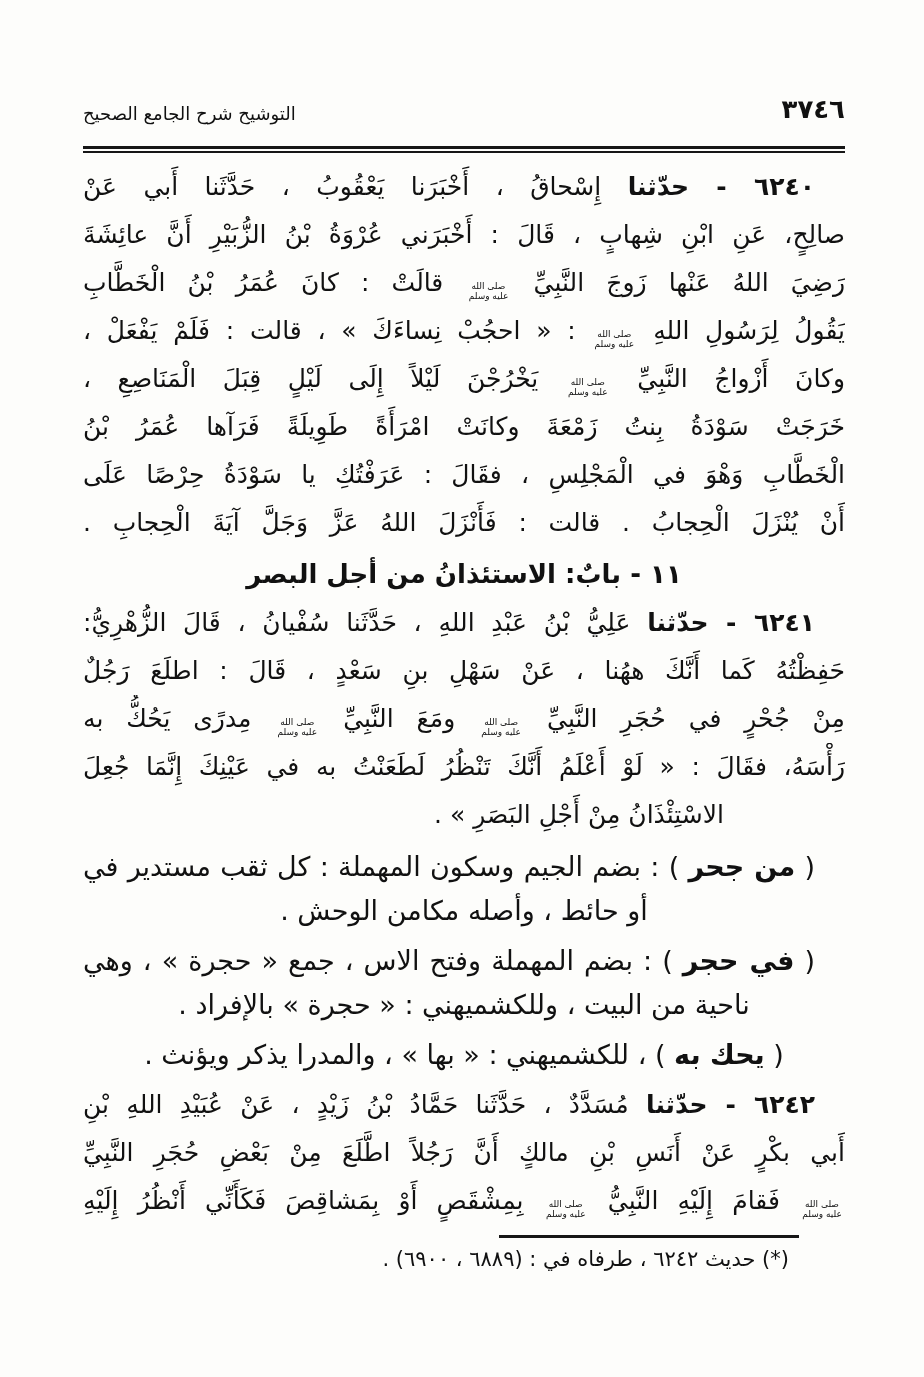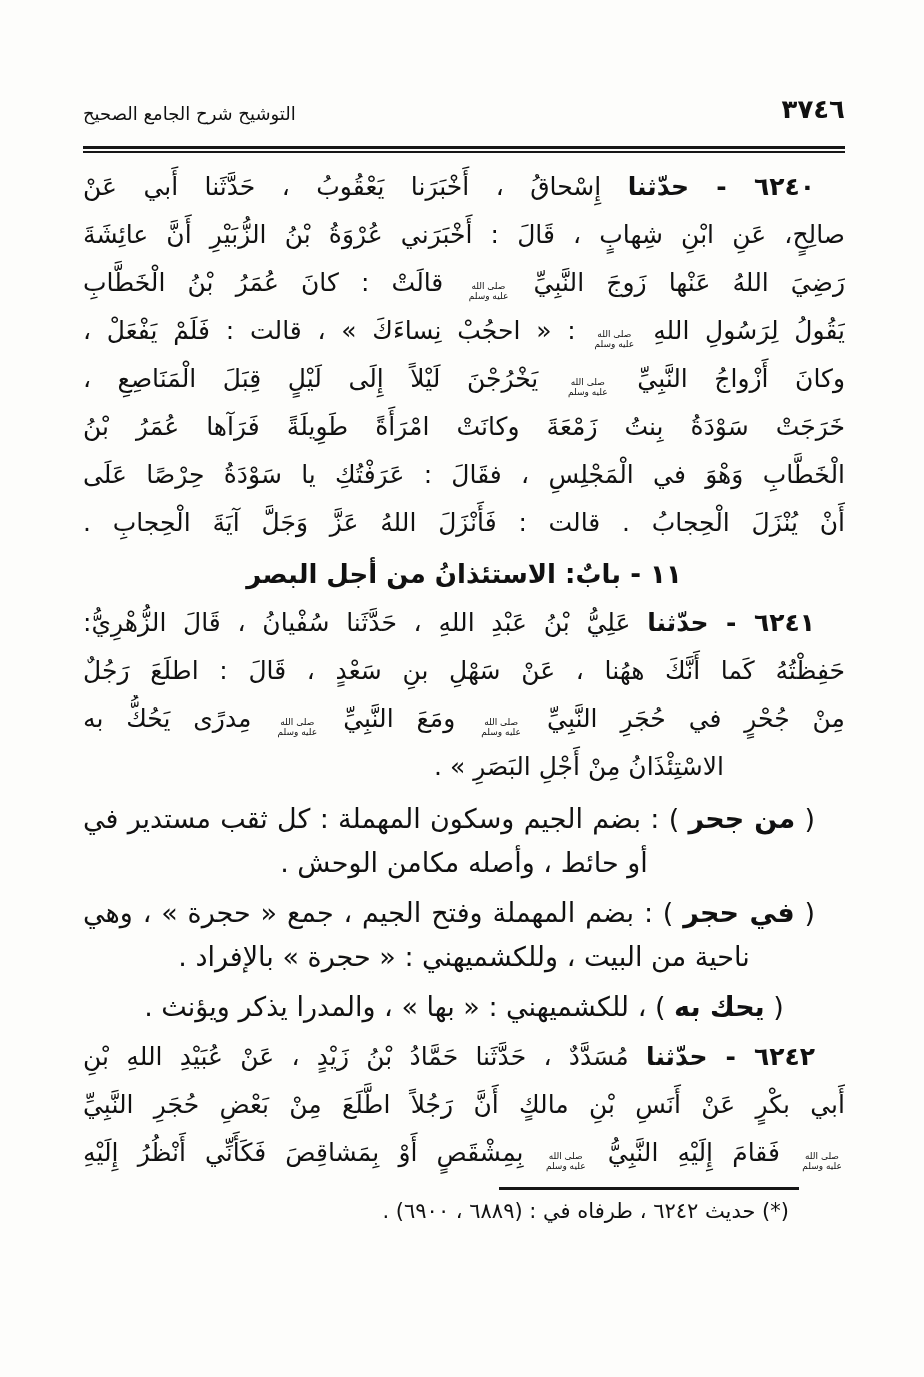--- a/index.html
+++ b/index.html
@@ -108,28 +108,29 @@
         <div class="tline"><span>الْخَطَّابِ وَهْوَ في الْمَجْلِسِ ، فقَالَ : عَرَفْتُكِ يا سَوْدَةُ حِرْصًا عَلَى</span></div>
         <div class="tline a-last"><span>أَنْ يُنْزَلَ الْحِجابُ . قالت : فَأَنْزَلَ اللهُ عَزَّ وَجَلَّ آيَةَ الْحِجابِ .</span></div>
       </div>
       <div class="para bab">
         <div class="tline a-center"><span class="bold">١١ - بابٌ: الاستئذانُ من أجل البصر</span></div>
       </div>
       <div class="para hadith">
         <div class="tline a-indent"><span class="bold">٦٢٤١ - حدّثنا</span><span> عَلِيُّ بْنُ عَبْدِ اللهِ ، حَدَّثَنا سُفْيانُ ، قَالَ الزُّهْرِيُّ:</span></div>
         <div class="tline"><span>حَفِظْتُهُ كَما أَنَّكَ ههُنا ، عَنْ سَهْلِ بنِ سَعْدٍ ، قَالَ : اطلَعَ رَجُلٌ</span></div>
         <div class="tline"><span>مِنْ جُحْرٍ في حُجَرِ النَّبِيِّ </span><span class="saw">صلى الله عليه وسلم</span><span> ومَعَ النَّبِيِّ </span><span class="saw">صلى الله عليه وسلم</span><span> مِدرًى يَحُكُّ به</span></div>
+        <div class="tline"><span>رَأْسَهُ، فقَالَ : « لَوْ أَعْلَمُ أَنَّكَ تَنْظُرُ لَطَعَنْتُ به في عَيْنِكَ إِنَّمَا جُعِلَ</span></div>
         <div class="tline a-center-right"><span>الاسْتِئْذَانُ مِنْ أَجْلِ البَصَرِ » .</span></div>
       </div>
       <div class="para comment">
         <div class="tline a-indent"><span>( </span><span class="bold">من جحر</span><span> ) : بضم الجيم وسكون المهملة : كل ثقب مستدير في أرض</span></div>
         <div class="tline a-center"><span>أو حائط ، وأصله مكامن الوحش .</span></div>
       </div>
       <div class="para comment">
-        <div class="tline a-indent"><span>( </span><span class="bold">في حجر</span><span> ) : بضم المهملة وفتح الجيم ، جمع « حجرة » ، وهي</span></div>
+        <div class="tline a-indent"><span>( </span><span class="bold">في حجر</span><span> ) : بضم المهملة وفتح الاس ، جمع « حجرة » ، وهي</span></div>
         <div class="tline a-center"><span>ناحية من البيت ، وللكشميهني : « حجرة » بالإفراد .</span></div>
       </div>
       <div class="para comment">
         <div class="tline a-center"><span>( </span><span class="bold">يحك به</span><span> ) ، للكشميهني : « بها » ، والمدرا يذكر ويؤنث .</span></div>
       </div>
       <div class="para hadith after-comment">
         <div class="tline a-indent"><span class="bold">٦٢٤٢ - حدّثنا</span><span> مُسَدَّدٌ ، حَدَّثَنا حَمَّادُ بْنُ زَيْدٍ ، عَنْ عُبَيْدِ اللهِ بْنِ</span></div>
         <div class="tline"><span>أَبي بكْرٍ عَنْ أَنَسِ بْنِ مالكٍ أَنَّ رَجُلاً اطَّلَعَ مِنْ بَعْضِ حُجَرِ النَّبِيِّ</span></div>
         <div class="tline"><span class="saw">صلى الله عليه وسلم</span><span> فَقامَ إِلَيْهِ النَّبِيُّ </span><span class="saw">صلى الله عليه وسلم</span><span> بِمِشْقَصٍ أَوْ بِمَشاقِصَ فَكَأَنِّي أَنْظُرُ إِلَيْهِ</span></div>
       </div>

